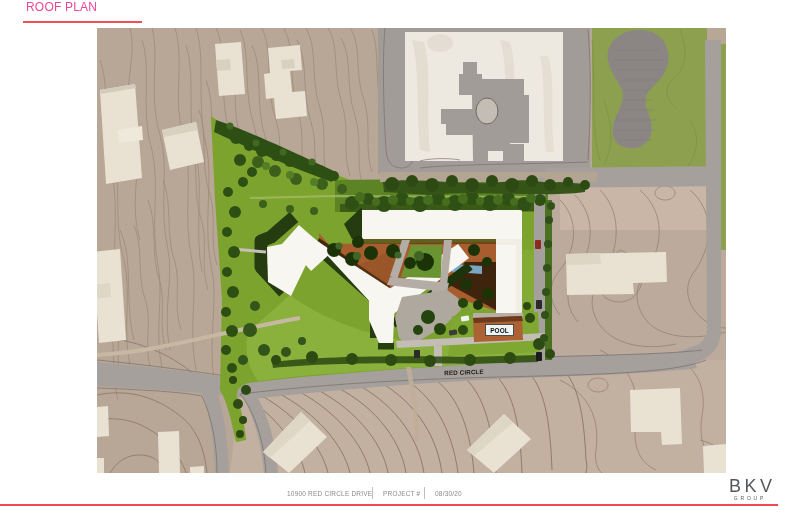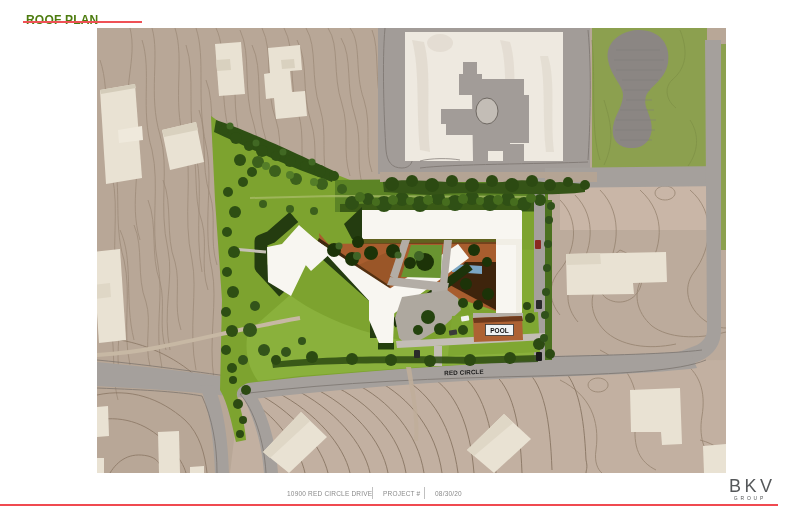--- a/index.html
+++ b/index.html
@@ -1,17 +1,17 @@
 <!DOCTYPE html>
 <html><head>
 <meta charset="utf-8">
 <style>
   html,body{margin:0;padding:0;background:#ffffff;width:800px;height:517px;overflow:hidden;}
   #page{position:relative;width:800px;height:517px;font-family:"Liberation Sans",sans-serif;}
-  #title{position:absolute;left:26px;top:13px;font-size:12px;font-weight:bold;letter-spacing:0.2px;color:#4d7c0f;}
+  #title{position:absolute;left:26px;top:0;font-size:12px;font-weight:normal;letter-spacing:0.2px;color:#ec4899;}
   #titleline{position:absolute;left:23px;top:21px;width:119px;height:2px;background:#ef5156;}
   .ftxt{position:absolute;top:490px;font-size:6.5px;color:#8a8a8a;letter-spacing:0.2px;}
   .fsep{position:absolute;top:487px;width:1px;height:12px;background:#c0c0c0;}
   #redline{position:absolute;left:0px;top:504px;width:778px;height:2px;background:#f04a50;}
   #bkv{position:absolute;left:727px;top:479px;width:46px;text-align:center;color:#55585a;}
   #bkv .b1{font-size:18px;letter-spacing:3.5px;font-weight:400;line-height:15px;margin-left:2px;}
   #bkv .b2{font-size:5px;letter-spacing:2.8px;margin-top:1px;}
 </style>
 </head>
 <body>

